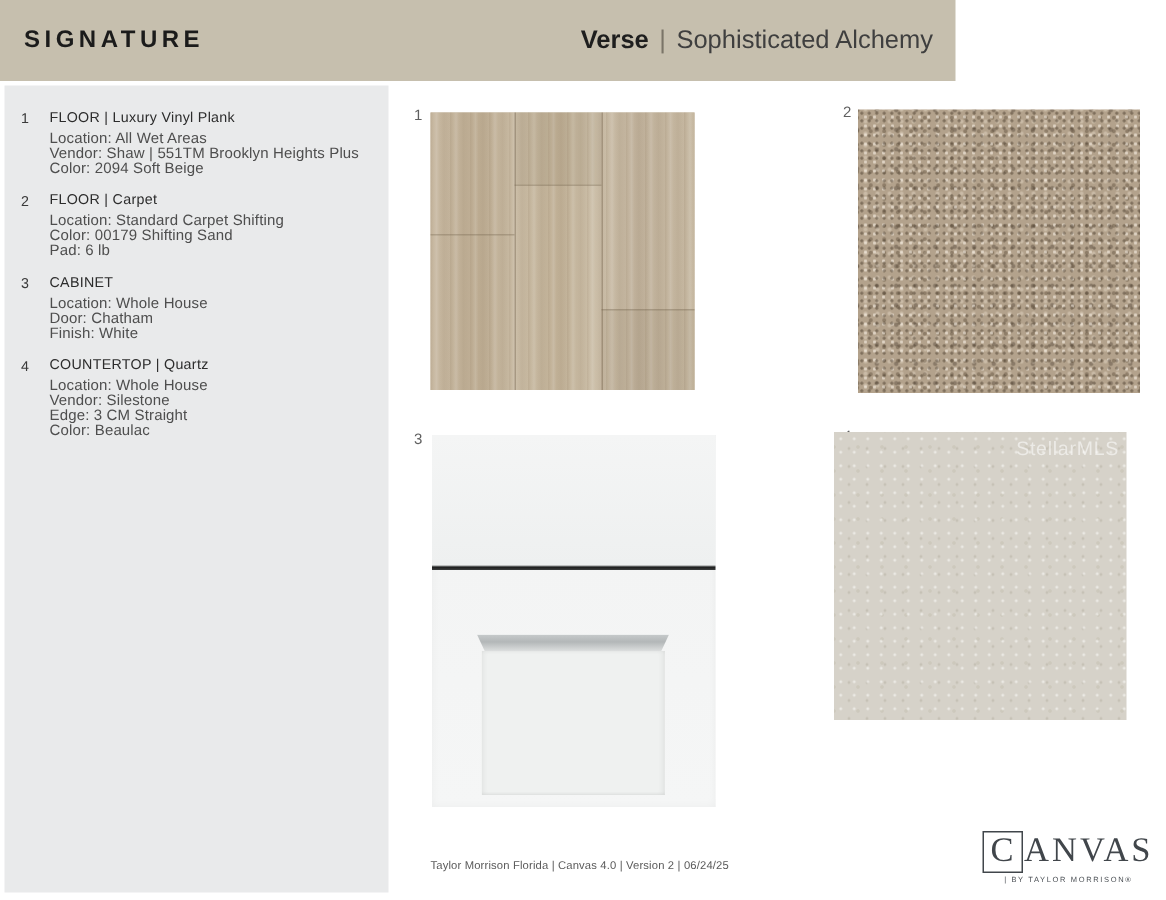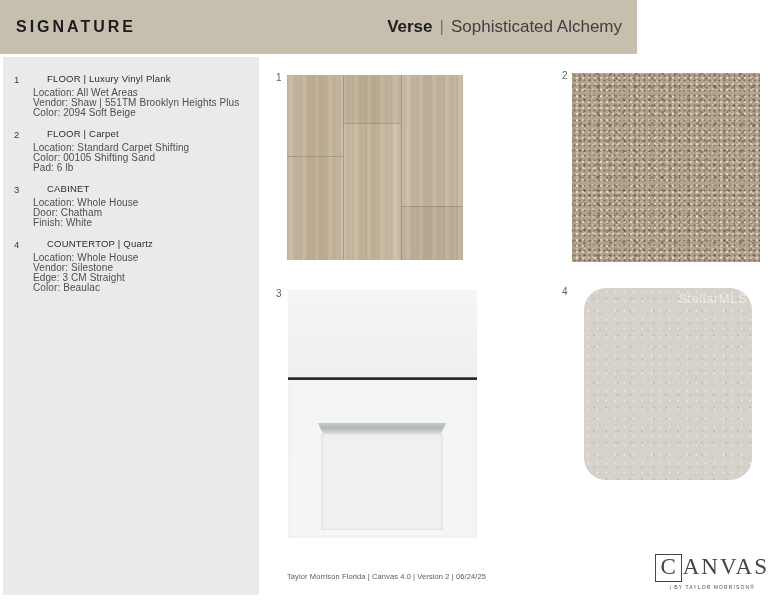--- a/index.html
+++ b/index.html
@@ -25,21 +25,21 @@
 
   
   .sidebar{
     position:absolute;left:3px;top:57px;width:256px;height:538px;
     background:#e9eaeb;box-sizing:border-box;
     padding:16px 8px 0 11px;
   }
   .spec-item{display:flex;margin-bottom:10px;}
   .spec-num{width:19px;flex:0 0 19px;font-size:9.5px;color:#3a3a3a;padding-top:1px;}
   .spec-body{flex:1;}
-  .spec-title{font-size:9.5px;color:#2c2c2c;letter-spacing:.2px;line-height:12px;margin-bottom:3px;margin-left:14px;}
+  .spec-title{font-size:9.5px;color:#2c2c2c;letter-spacing:.2px;line-height:12px;margin-bottom:3px;}
   .spec-detail{font-size:10px;color:#4e4e4e;line-height:10px;letter-spacing:.1px;}
 
   
   .swatch{position:absolute;}
   .swatch-num{position:absolute;font-size:10px;color:#5f5f5f;}
 
   
   .sw-lvp{
     left:287px;top:75px;width:176px;height:185px;
     background-color:#c4b59e;
@@ -86,29 +86,28 @@
     background:linear-gradient(180deg,#8a8d8d,#1f2020 45%,#3c3e3e);}
   .cab-bevel{position:absolute;left:30px;right:31px;top:133px;height:11px;
     background:linear-gradient(180deg,#c6cacb,#b3b7b8 45%,#dcdede);
     clip-path:polygon(0 0,100% 0,96% 100%,4% 100%);}
   .cab-panel{position:absolute;left:33px;right:34px;top:144px;bottom:8px;
     background:#eff1f0;
     box-shadow:inset 2px 0 3px rgba(0,0,0,.045), inset -2px 0 3px rgba(0,0,0,.045), inset 0 -1px 2px rgba(0,0,0,.03);}
 
   
   .sw-quartz{
-    left:584px;top:288px;width:168px;height:192px;
+    left:556px;top:288px;width:195px;height:192px;
     background-color:#d6d2c9;
     background-image:
       radial-gradient(circle, rgba(255,255,255,.5) .7px, transparent 1.2px),
       radial-gradient(circle, rgba(158,150,132,.28) .7px, transparent 1.2px),
       radial-gradient(circle, rgba(185,178,160,.30) .9px, transparent 1.5px);
     background-size:9px 9px,12px 12px,16px 16px;
     background-position:0 0,4px 5px,8px 2px;
-    border-radius:22px;
   }
   .watermark{position:absolute;top:3px;right:5px;font-size:13px;
     color:rgba(255,255,255,.55);letter-spacing:.5px;}
 
   
   .doc-info{position:absolute;left:287px;top:572px;font-size:7.5px;color:#5a5a5a;letter-spacing:.1px;text-align:right;}
   .logo{position:absolute;right:8px;top:554px;text-align:center;}
   .logo-word{font-family:"Liberation Serif",serif;font-size:23px;letter-spacing:2px;
     color:#41464b;line-height:1;white-space:nowrap;}
   .logo-c{display:inline-block;border:1.5px solid #41464b;padding:0 3px 3px 4px;margin-right:1px;}
@@ -135,21 +134,21 @@
       <div class="spec-detail">Color: 2094 Soft Beige</div>
 
     </div>
   </div>
 
   <div class="spec-item">
     <div class="spec-num">2</div>
     <div class="spec-body">
       <div class="spec-title">FLOOR | Carpet</div>
       <div class="spec-detail">Location: Standard Carpet Shifting</div>
-      <div class="spec-detail">Color: 00105 Shifting Sand</div>
+      <div class="spec-detail">Color: 00179 Shifting Sand</div>
       <div class="spec-detail">Pad: 6 lb</div>
     </div>
   </div>
 
   <div class="spec-item">
     <div class="spec-num">3</div>
     <div class="spec-body">
       <div class="spec-title">CABINET</div>
       <div class="spec-detail">Location: Whole House</div>
       <div class="spec-detail">Door: Chatham</div>

